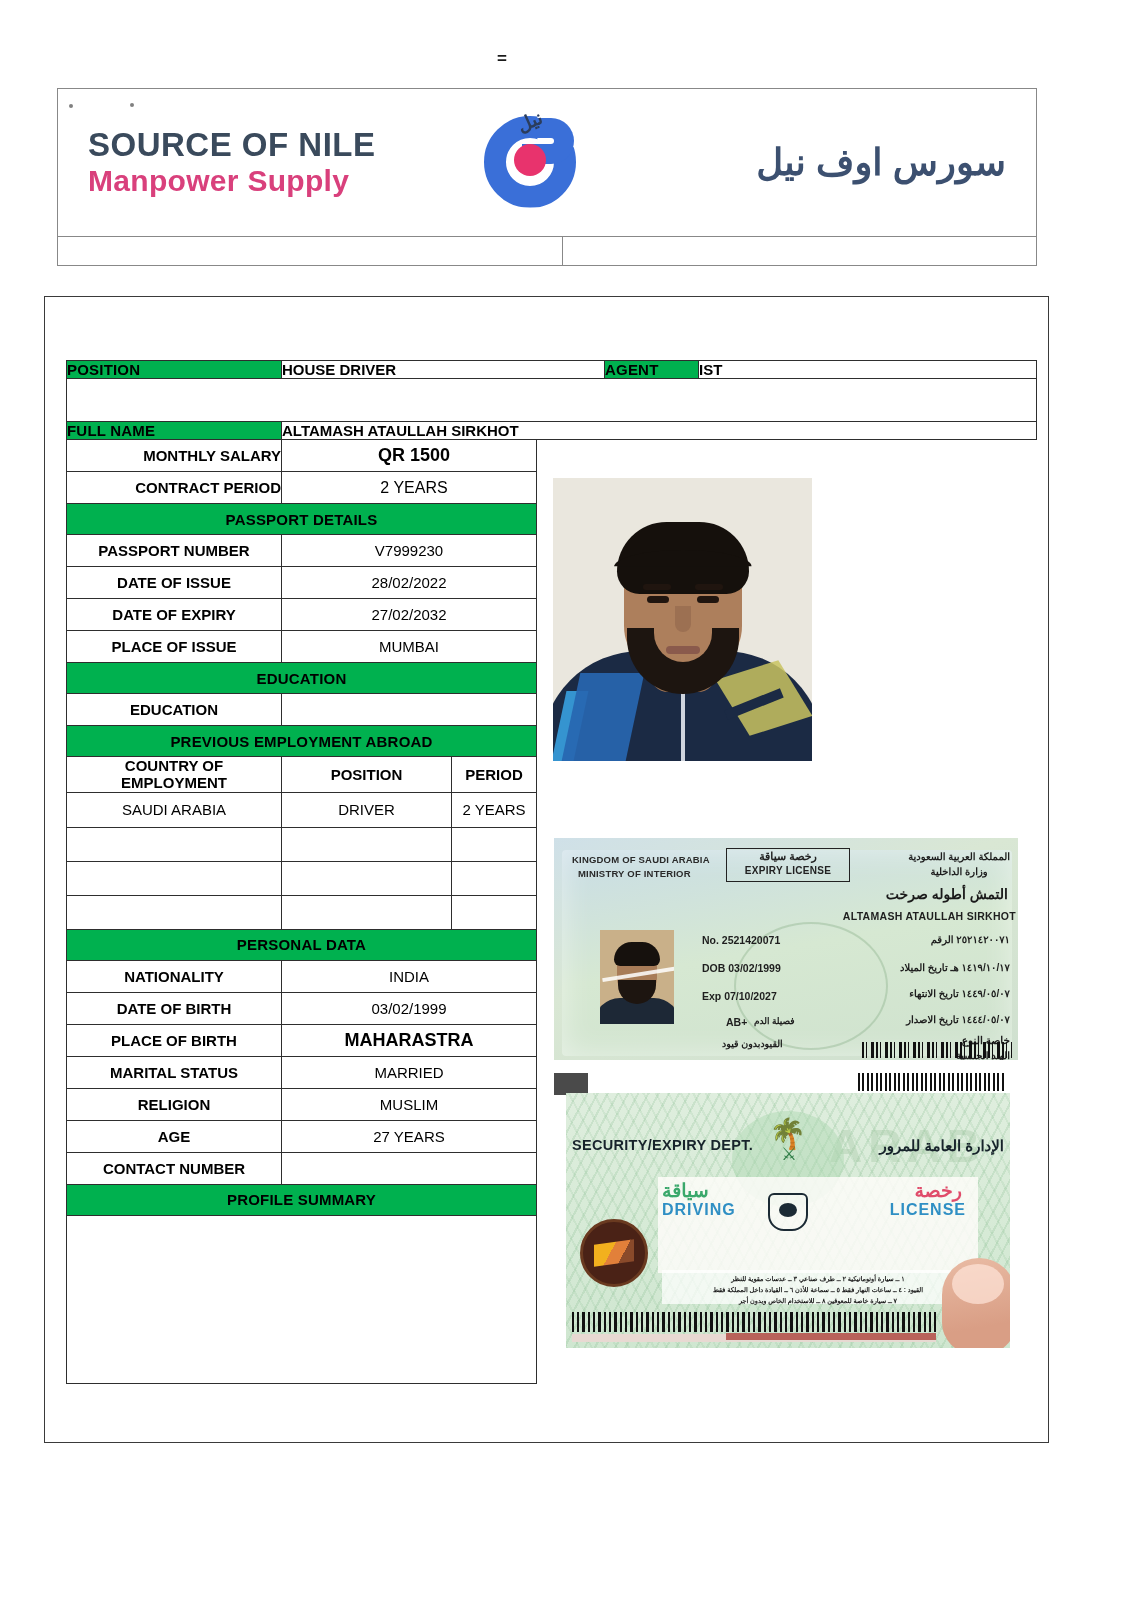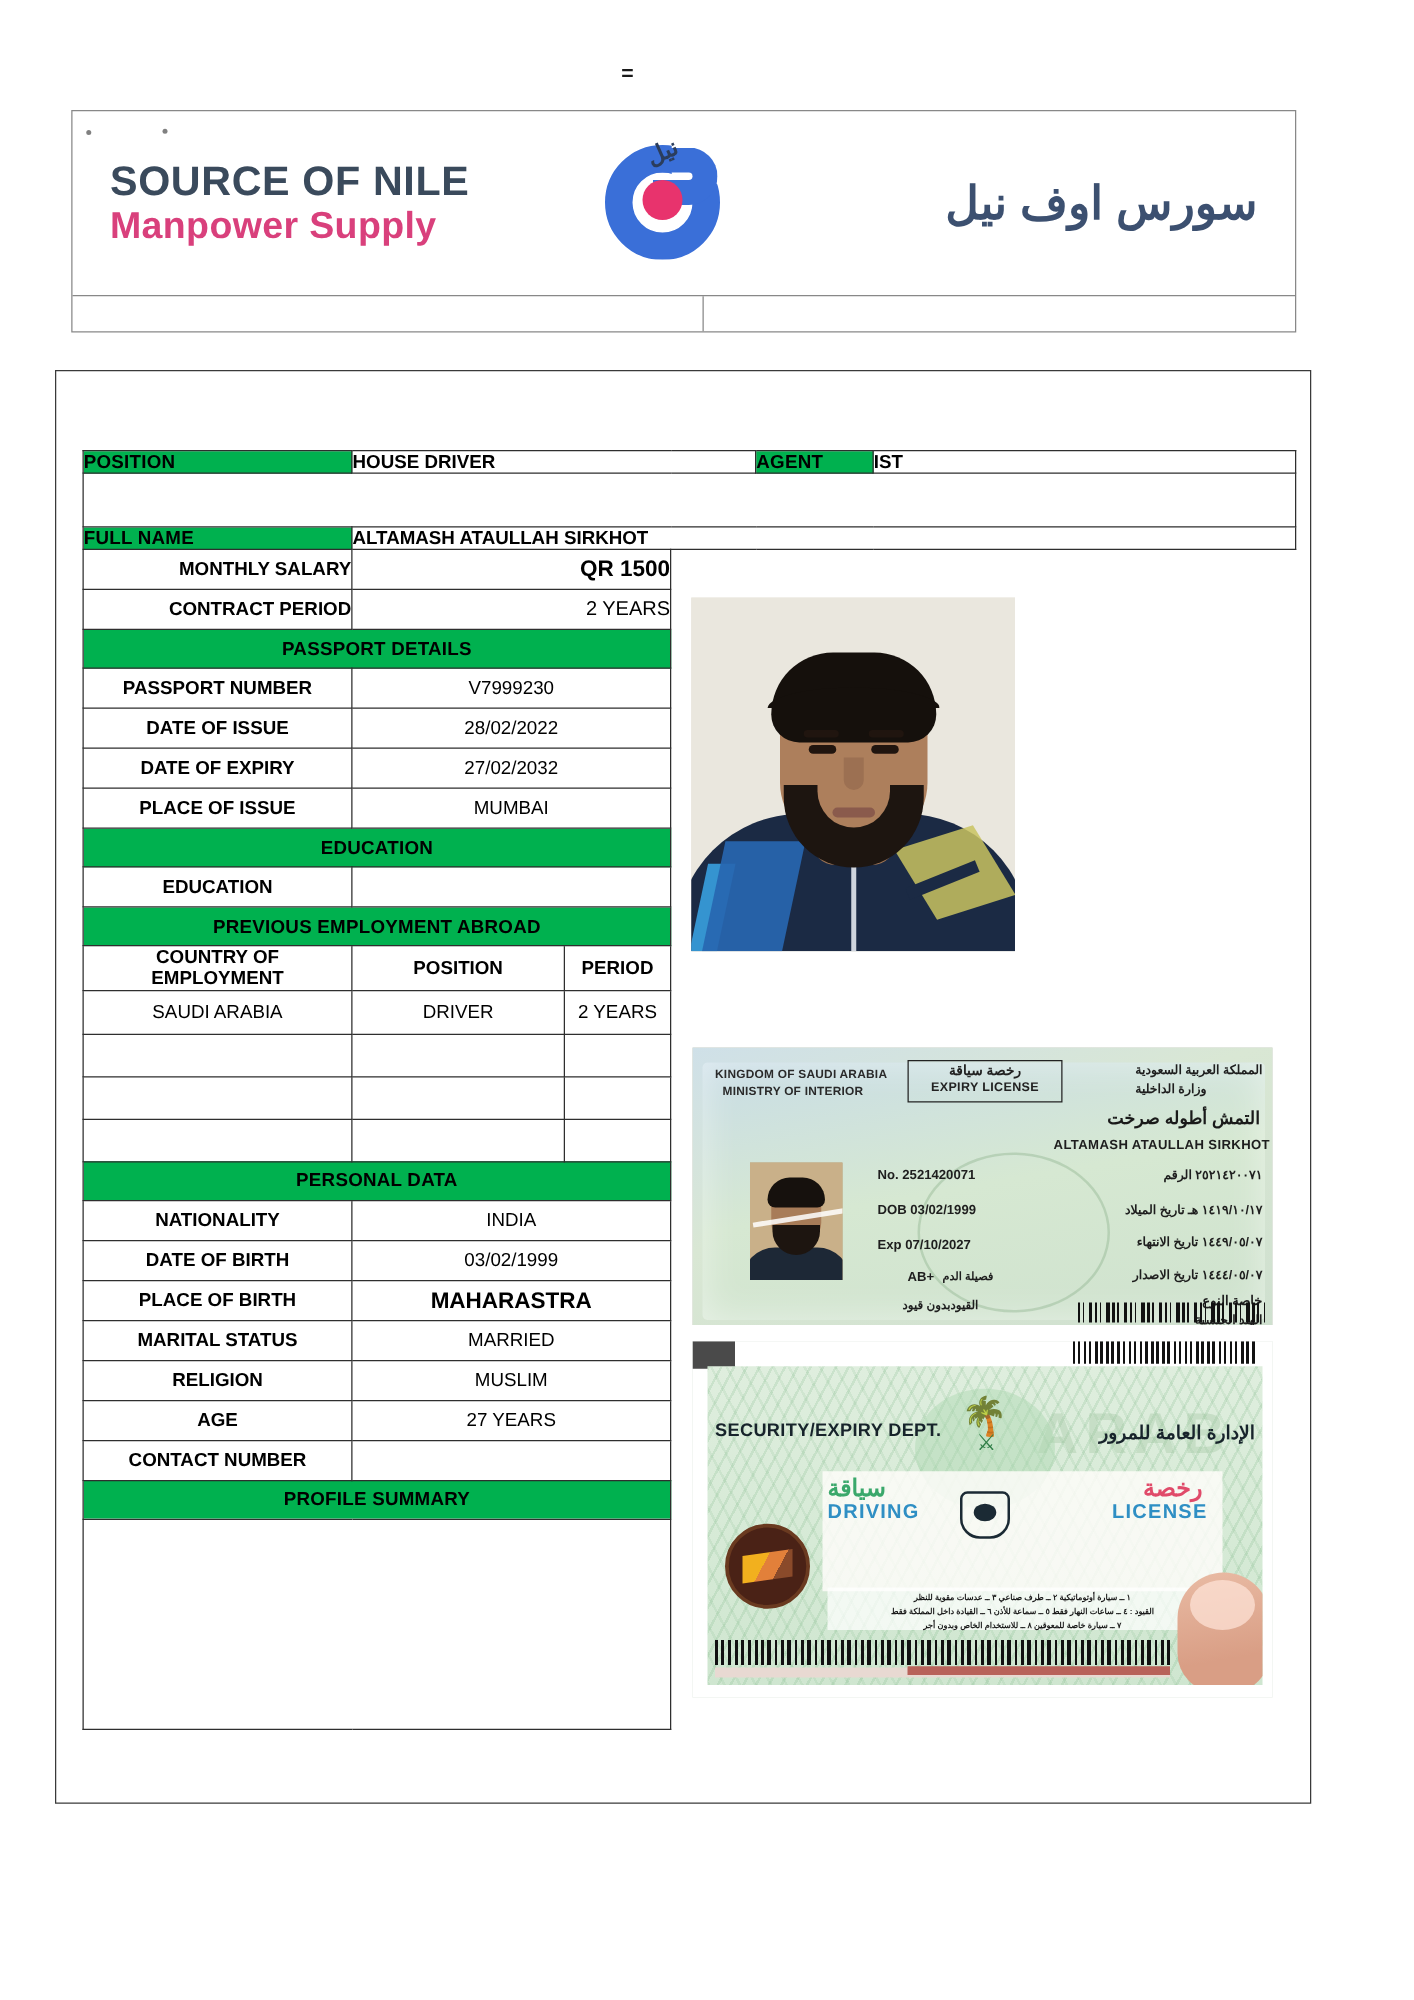--- a/index.html
+++ b/index.html
@@ -231,21 +231,21 @@
     text-align: right;
     padding-left: 9px;
   }
   .rowvalue {
     text-align: center;
     font-size: 19px;
     height: 31px;
     padding: 0 4px;
   }
   .rowvalue.lft {
-    text-align: right;
+    text-align: center;
     padding-left: 10px;
     font-size: 16px;
   }
   .rowvalue.bold { font-weight: 700; font-size: 18px; }
   .colhdr {
     text-align: center;
     font-weight: 700;
     font-size: 16px;
     padding: 3px 2px;
     line-height: 1.15;
@@ -308,21 +308,21 @@
   .pt-nose { position:absolute; left:50%; top:128px; transform:translateX(-50%); width:16px; height:26px; background:#9c7052; border-radius:0 0 10px 10px; }
 
   
   .l1-bg { position:absolute; inset:0; background:linear-gradient(160deg,#cfe0e8 0%,#d9e7d4 42%,#cfe0cf 100%); }
   .l1-inner { position:absolute; left:8px; top:12px; right:6px; bottom:4px; background:linear-gradient(170deg,#c9dde6 0%,#d6e8d2 48%,#cfe2ce 100%); border-radius:4px; box-shadow: inset 0 0 30px rgba(255,255,255,.5); }
   .l1-en1 { position:absolute; left:18px; top:16px; font-size:9.5px; font-weight:700; color:#2a2a2a; letter-spacing:.2px; white-space:nowrap; }
   .l1-en2 { position:absolute; left:24px; top:30px; font-size:9.5px; font-weight:700; color:#2a2a2a; letter-spacing:.2px; white-space:nowrap; }
   .l1-box { position:absolute; left:172px; top:10px; width:122px; height:32px; border:1.4px solid #222; }
   .l1-boxar { position:absolute; left:0; top:1px; width:122px; text-align:center; font-size:11px; font-weight:700; color:#222; direction:rtl; }
   .l1-boxen { position:absolute; left:0; top:16px; width:122px; text-align:center; font-size:10px; font-weight:700; color:#222; letter-spacing:.3px; }
-  .l1-ar-top { position:absolute; right:8px; top:12px; text-align:left; direction:rtl; font-size:10px; font-weight:700; color:#1e1e1e; line-height:1.45; }
+  .l1-ar-top { position:absolute; right:8px; top:12px; text-align:center; direction:rtl; font-size:10px; font-weight:700; color:#1e1e1e; line-height:1.45; }
   .l1-ar-name { position:absolute; right:10px; top:48px; direction:rtl; font-size:14px; font-weight:700; color:#1a1a1a; }
   .l1-en-name { position:absolute; right:2px; top:72px; font-size:10.5px; font-weight:700; color:#1e1e1e; letter-spacing:.3px; white-space:nowrap; }
   .l1-photo { position:absolute; left:46px; top:92px; width:74px; height:94px; background:#b8996f; overflow:hidden; }
   .l1-ph-bg { position:absolute; inset:0; background:#c9b089; }
   .l1-ph-head { position:absolute; left:50%; top:16px; transform:translateX(-50%); width:40px; height:50px; background:#a87c58; border-radius:20px 20px 18px 18px; }
   .l1-ph-hair { position:absolute; left:50%; top:12px; transform:translateX(-50%); width:46px; height:24px; background:#16110d; border-radius:23px 23px 8px 8px; }
   .l1-ph-beard { position:absolute; left:50%; top:50px; transform:translateX(-50%); width:38px; height:24px; background:#1d1510; border-radius:0 0 19px 19px; }
   .l1-ph-body { position:absolute; left:-6px; bottom:0; width:86px; height:26px; background:#1d2836; border-radius:30px 30px 0 0; }
   .l1-ph-scr { position:absolute; left:2px; top:42px; width:78px; height:4px; background:rgba(255,255,255,.85); transform:rotate(-9deg); }
   .l1-f1 { position:absolute; left:148px; top:96px; font-size:10.5px; font-weight:700; color:#1e1e1e; white-space:nowrap; }

